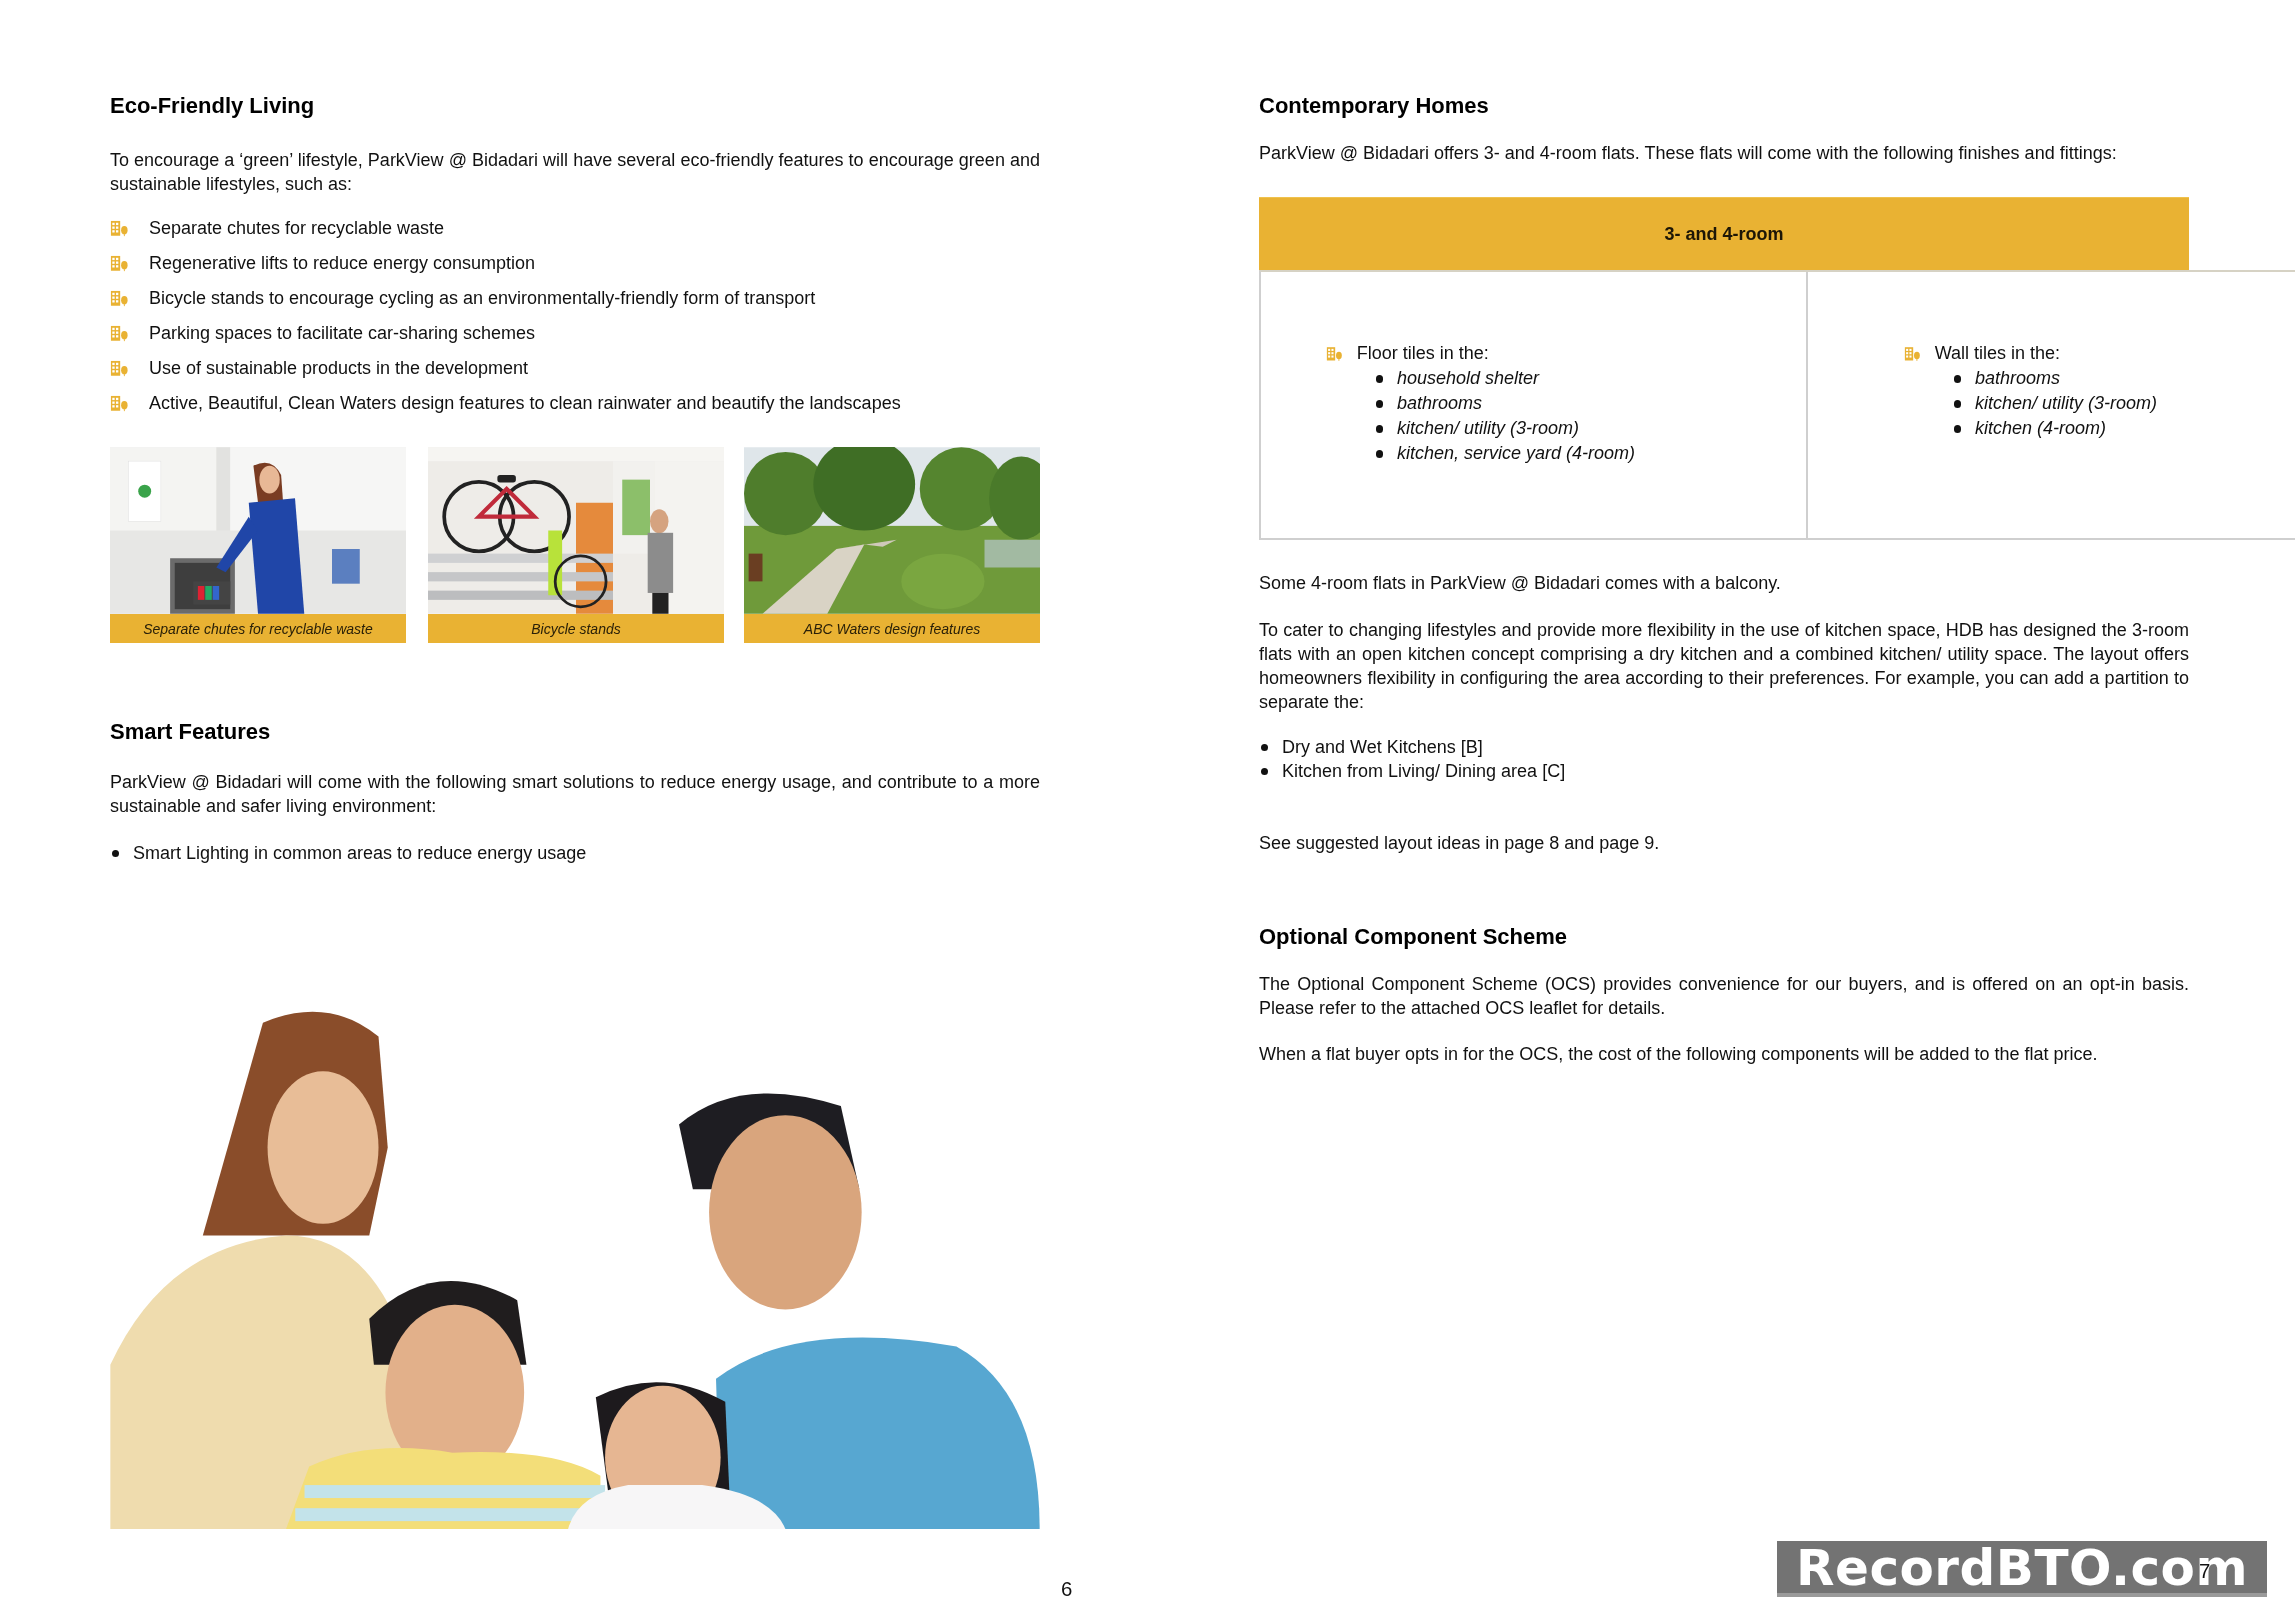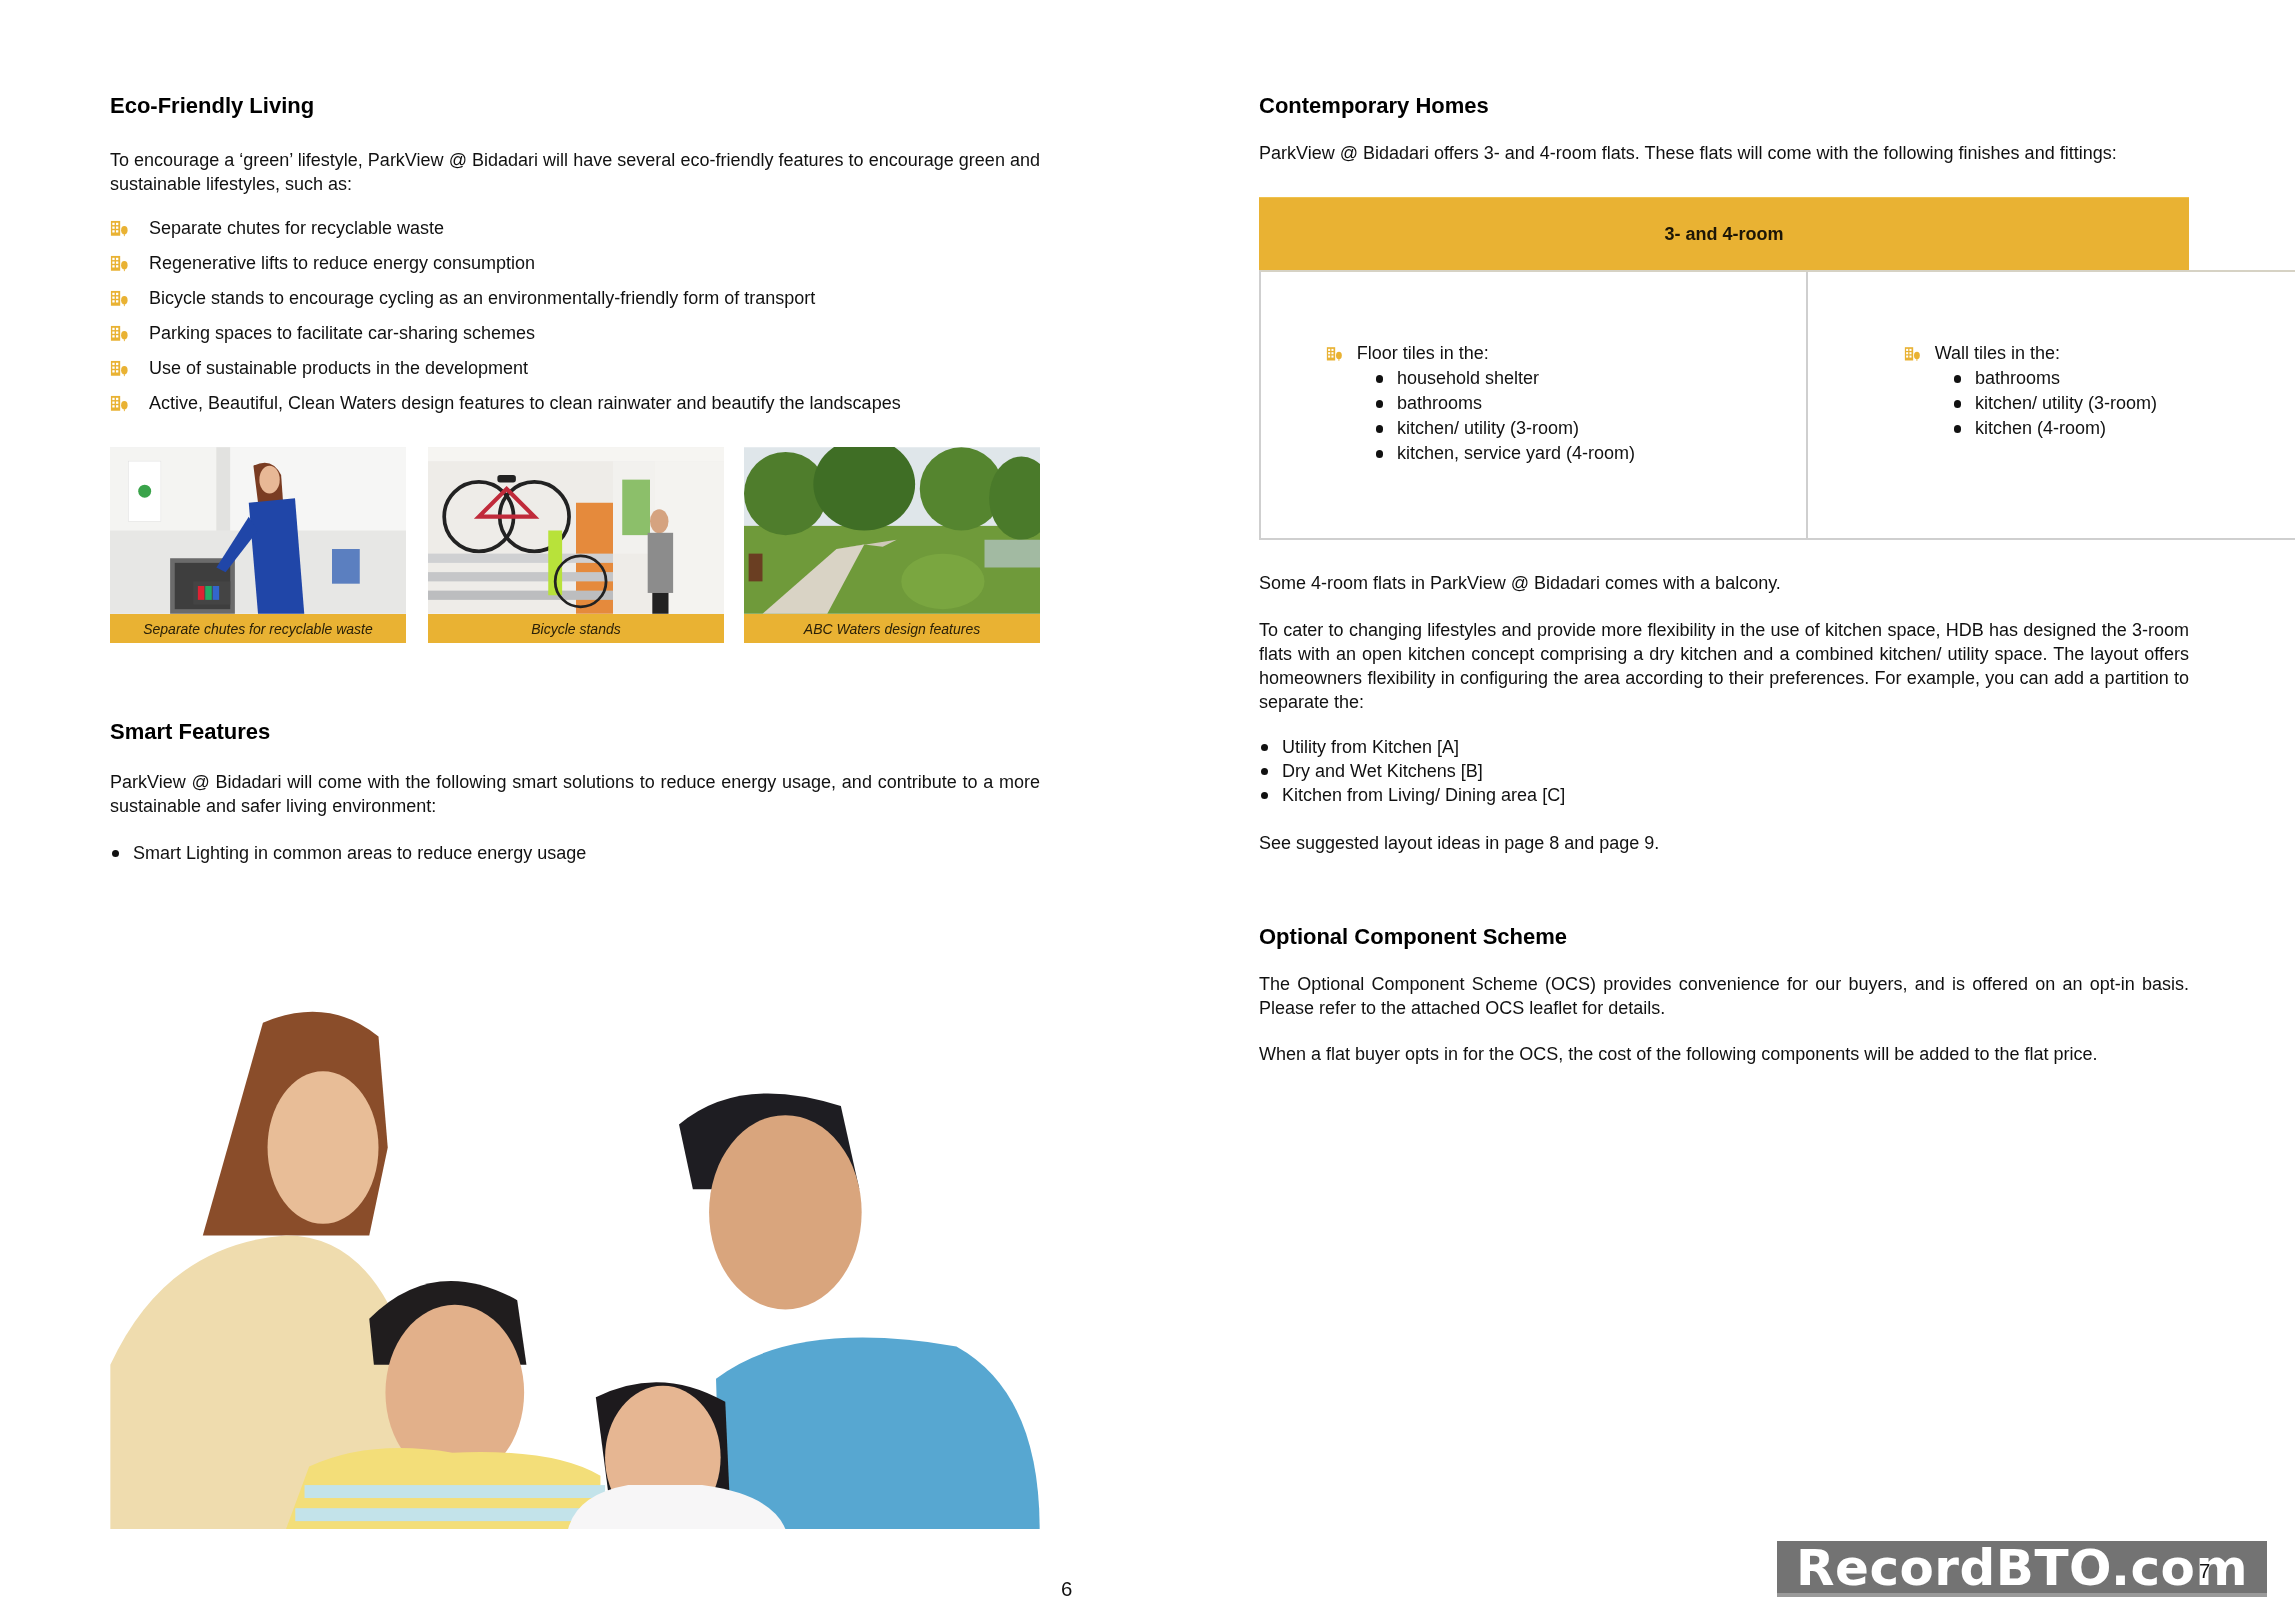--- a/index.html
+++ b/index.html
@@ -36,21 +36,21 @@
   .fin-head { position: absolute; left: 0; top: 0; width: 930px; height: 73px; background: #e9b233;
               border-top: 1.9px solid #f0c24d; box-sizing: border-box;
               display: flex; align-items: center; justify-content: center; font-size: 18px; font-weight: bold; color: #1d1606; }
   .fin-body { position: absolute; left: 0; top: 73px; width: 1096px; height: 270px; box-sizing: border-box;
               border: 2.3px solid #cfcfcf; border-top: 2.3px solid #d6d2c4; display: flex; }
   .fin-col { flex: 1; position: relative; }
   .fin-col + .fin-col { border-left: 2.3px solid #cfcfcf; }
   .fin-col .col-inner { position: absolute; top: 69px; font-size: 18px; line-height: 25px; }
   .fin-col .col-title { display: flex; align-items: center; }
   .fin-col .col-title .bld-icon { margin-right: 14px; width: 16.7px; height: 15.7px; }
-  .fin-col ul { list-style: none; margin: 0; padding: 0 0 0 50px; }
+  .fin-col ul { list-style: none; margin: 0; padding: 0 0 0 50px; font-style: italic; }
   .fin-col ul li { position: relative; padding-left: 21px; }
   .fin-col ul li::before { content: ""; position: absolute; left: 0; top: 9.3px; width: 7.4px; height: 7.4px; border-radius: 50%; background: #111; }
 
   .watermark { position: absolute; left: 1777px; top: 1541px; width: 490px; height: 56px; background: #737373;
                color: #ffffff; font-family: "DejaVu Sans", sans-serif; font-weight: bold; font-size: 50px; line-height: 54px;
                text-align: center; letter-spacing: 0.5px; }
   .watermark-underline { position: absolute; left: 1777px; top: 1593px; width: 490px; height: 3.7px; background: #9a9a9a; }
 </style>
 </head>
 <body>
@@ -256,21 +256,20 @@
           <li>kitchen (4-room)</li>
         </ul>
       </div>
     </div>
   </div>
 </div>
 
 <p class="para" style="left:1259px; top:571px; width:930px;">Some 4-room flats in ParkView @ Bidadari comes with a balcony.</p>
 <p class="para" style="left:1259px; top:618px; width:930px;">To cater to changing lifestyles and provide more flexibility in the use of kitchen space, HDB has designed the 3-room flats with an open kitchen concept comprising a dry kitchen and a combined kitchen/ utility space. The layout offers homeowners flexibility in configuring the area according to their preferences. For example, you can add a partition to separate the:</p>
 <ul class="dot-list" style="left:1259px; top:735px; width:925px;">
-  <li>Utility from Kitchen [A]</li>
   <li>Dry and Wet Kitchens [B]</li>
   <li>Kitchen from Living/ Dining area [C]</li>
 </ul>
 <p class="para" style="left:1259px; top:831px; width:930px;">See suggested layout ideas in page 8 and page 9.</p>
 
 <h2 class="h2" style="left:1259px; top:924px;">Optional Component Scheme</h2>
 <p class="para" style="left:1259px; top:972px; width:930px;">The Optional Component Scheme (OCS) provides convenience for our buyers, and is offered on an opt-in basis. Please refer to the attached OCS leaflet for details.</p>
 <p class="para" style="left:1259px; top:1042px; width:930px;">When a flat buyer opts in for the OCS, the cost of the following components will be added to the flat price.</p>
 
 <div class="watermark">RecordBTO.com</div>

